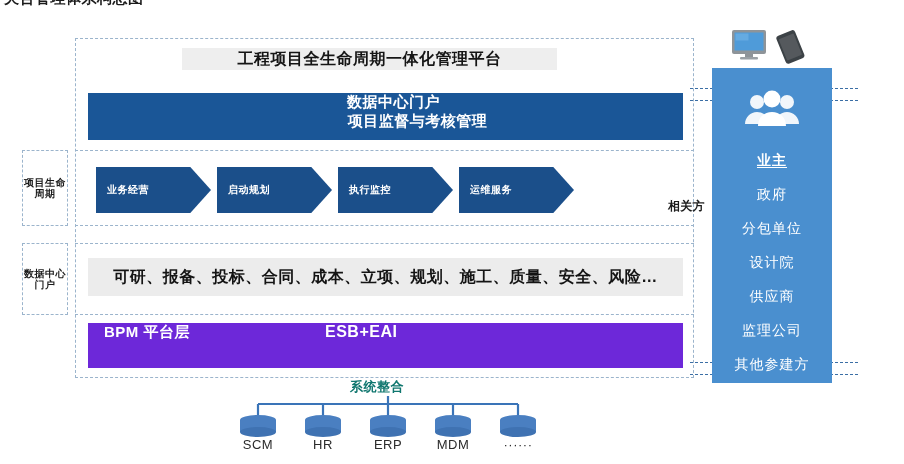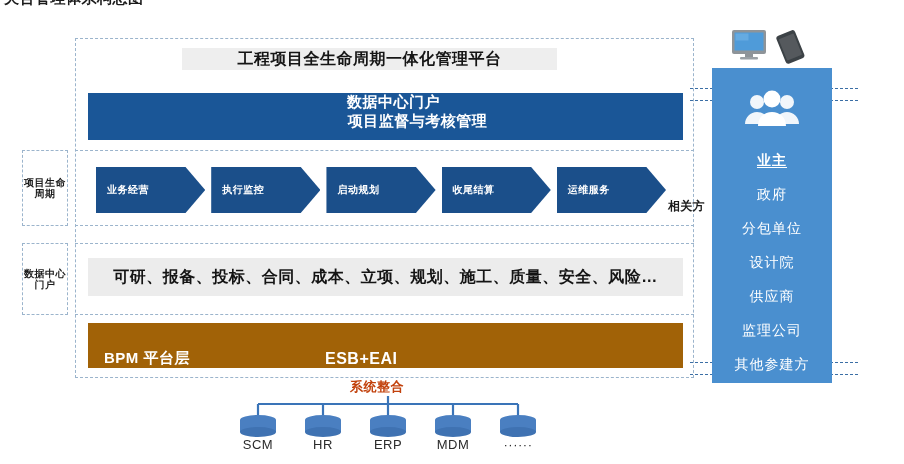--- a/index.html
+++ b/index.html
@@ -181,23 +181,23 @@
     letter-spacing: 0.5px;
   }
 
   
   #bpm-bar {
     position: absolute;
     left: 88px;
     top: 323px;
     width: 595px;
     height: 45px;
-    background: #a16207;
-    display: flex;
-    align-items: flex-end;
+    background: #6d28d9;
+    display: flex;
+    align-items: flex-start;
   }
   #bpm-bar .seg-a {
     padding-left: 16px;
     font-size: 15px;
     font-weight: 700;
     color: #ffffff;
     letter-spacing: 0.5px;
   }
   #bpm-bar .seg-b {
     margin-left: 135px;
@@ -268,21 +268,21 @@
     top: 378px;
     width: 400px;
     height: 86px;
   }
   #integration-label {
     position: absolute;
     left: 148px;
     top: 0px;
     font-size: 13px;
     font-weight: 700;
-    color: #c2410c;
+    color: #0f766e;
     letter-spacing: 0.5px;
     white-space: nowrap;
     background: #ffffff;
     padding: 0 2px;
   }
   #systems-svg {
     position: absolute;
     left: 0;
     top: 0;
   }
@@ -314,27 +314,24 @@
 </div>
 
 <div id="label-lifecycle" class="row-label">项目生命周期</div>
 <div id="label-process" class="row-label">数据中心门户</div>
 
 <div id="chevrons">
   <div class="chevron">
       <span>业务经营</span>
     </div>
   <div class="chevron">
-      <span>执行监控</span>
-    </div>
-  <div class="chevron">
       <span>启动规划</span>
     </div>
   <div class="chevron">
-      <span>收尾结算</span>
+      <span>执行监控</span>
     </div>
   <div class="chevron">
       <span>运维服务</span>
     </div>
 </div>
 
 <div id="stakeholder-caption">相关方</div>
 
 <div id="process-bar">可研、报备、投标、合同、成本、立项、规划、施工、质量、安全、风险…</div>
 

